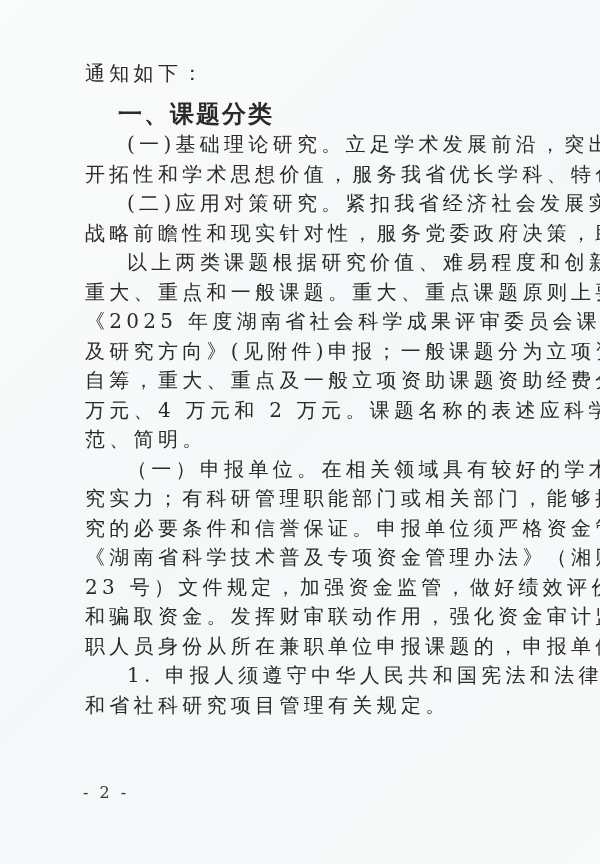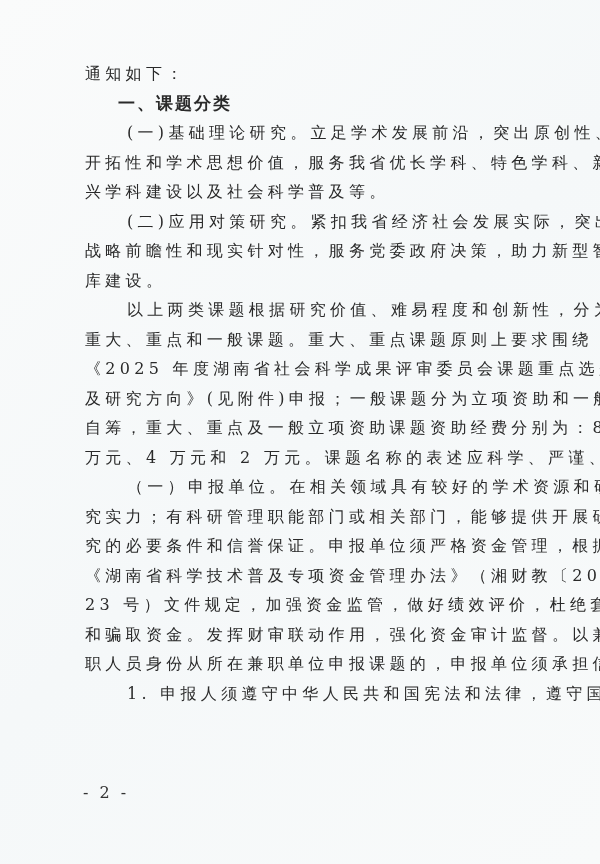--- a/index.html
+++ b/index.html
@@ -16,64 +16,65 @@
   }
   .body-text {
     position: absolute;
     left: 85px;
     top: 59px;
     width: 426px;
   }
   .line {
     height: 29.5px;
     line-height: 29.5px;
-    font-size: 16px;
+    font-size: 20px;
     letter-spacing: 4.3px;
     white-space: nowrap;
     overflow: visible;
   }
   .indent { padding-left: 42px; }
   .heading {
-    font-family: Liberation Serif, serif;
+    font-family: Liberation Mono, monospace;
     font-weight: bold;
     letter-spacing: 2px;
-    font-size: 17px;
+    font-size: 24px;
     padding-left: 33px;
+    margin-top: 12px;
   }
   .page-number {
     position: absolute;
     left: 83px;
     top: 783px;
     font-size: 16px;
     letter-spacing: 3px;
     color: #333;
   }
 </style>
 </head>
 <body>
 
 <div class="page">
   <div class="body-text" id="body-text">
       <div class="line">通知如下：</div>
       <div class="line heading">一、课题分类</div>
       <div class="line indent">(一)基础理论研究。立足学术发展前沿，突出原创性、</div>
       <div class="line">开拓性和学术思想价值，服务我省优长学科、特色学科、新</div>
-      <div class="line">兴学科建设以及社会科学普及等。</div>
       <div class="line indent">(二)应用对策研究。紧扣我省经济社会发展实际，突出</div>
       <div class="line">战略前瞻性和现实针对性，服务党委政府决策，助力新型智</div>
-      <div class="line">库建设。</div>
       <div class="line indent">以上两类课题根据研究价值、难易程度和创新性，分为</div>
       <div class="line">重大、重点和一般课题。重大、重点课题原则上要求围绕</div>
       <div class="line">《2025 年度湖南省社会科学成果评审委员会课题重点选题</div>
       <div class="line">及研究方向》(见附件)申报；一般课题分为立项资助和一般</div>
       <div class="line">自筹，重大、重点及一般立项资助课题资助经费分别为：8</div>
       <div class="line">万元、4 万元和 2 万元。课题名称的表述应科学、严谨、规</div>
+      <div class="line">范、简明。</div>
       <div class="line indent">（一）申报单位。在相关领域具有较好的学术资源和研</div>
       <div class="line">究实力；有科研管理职能部门或相关部门，能够提供开展研</div>
       <div class="line">究的必要条件和信誉保证。申报单位须严格资金管理，根据</div>
       <div class="line">《湖南省科学技术普及专项资金管理办法》（湘财教〔2019〕</div>
       <div class="line">23 号）文件规定，加强资金监管，做好绩效评价，杜绝套取</div>
       <div class="line">和骗取资金。发挥财审联动作用，强化资金审计监督。以兼</div>
       <div class="line">职人员身份从所在兼职单位申报课题的，申报单位须承担信</div>
       <div class="line indent">1. 申报人须遵守中华人民共和国宪法和法律，遵守国家</div>
+      <div class="line">和省社科研究项目管理有关规定。</div>
     </div>
   <div class="page-number">- 2 -</div>
 </div>
 
 </body></html>

